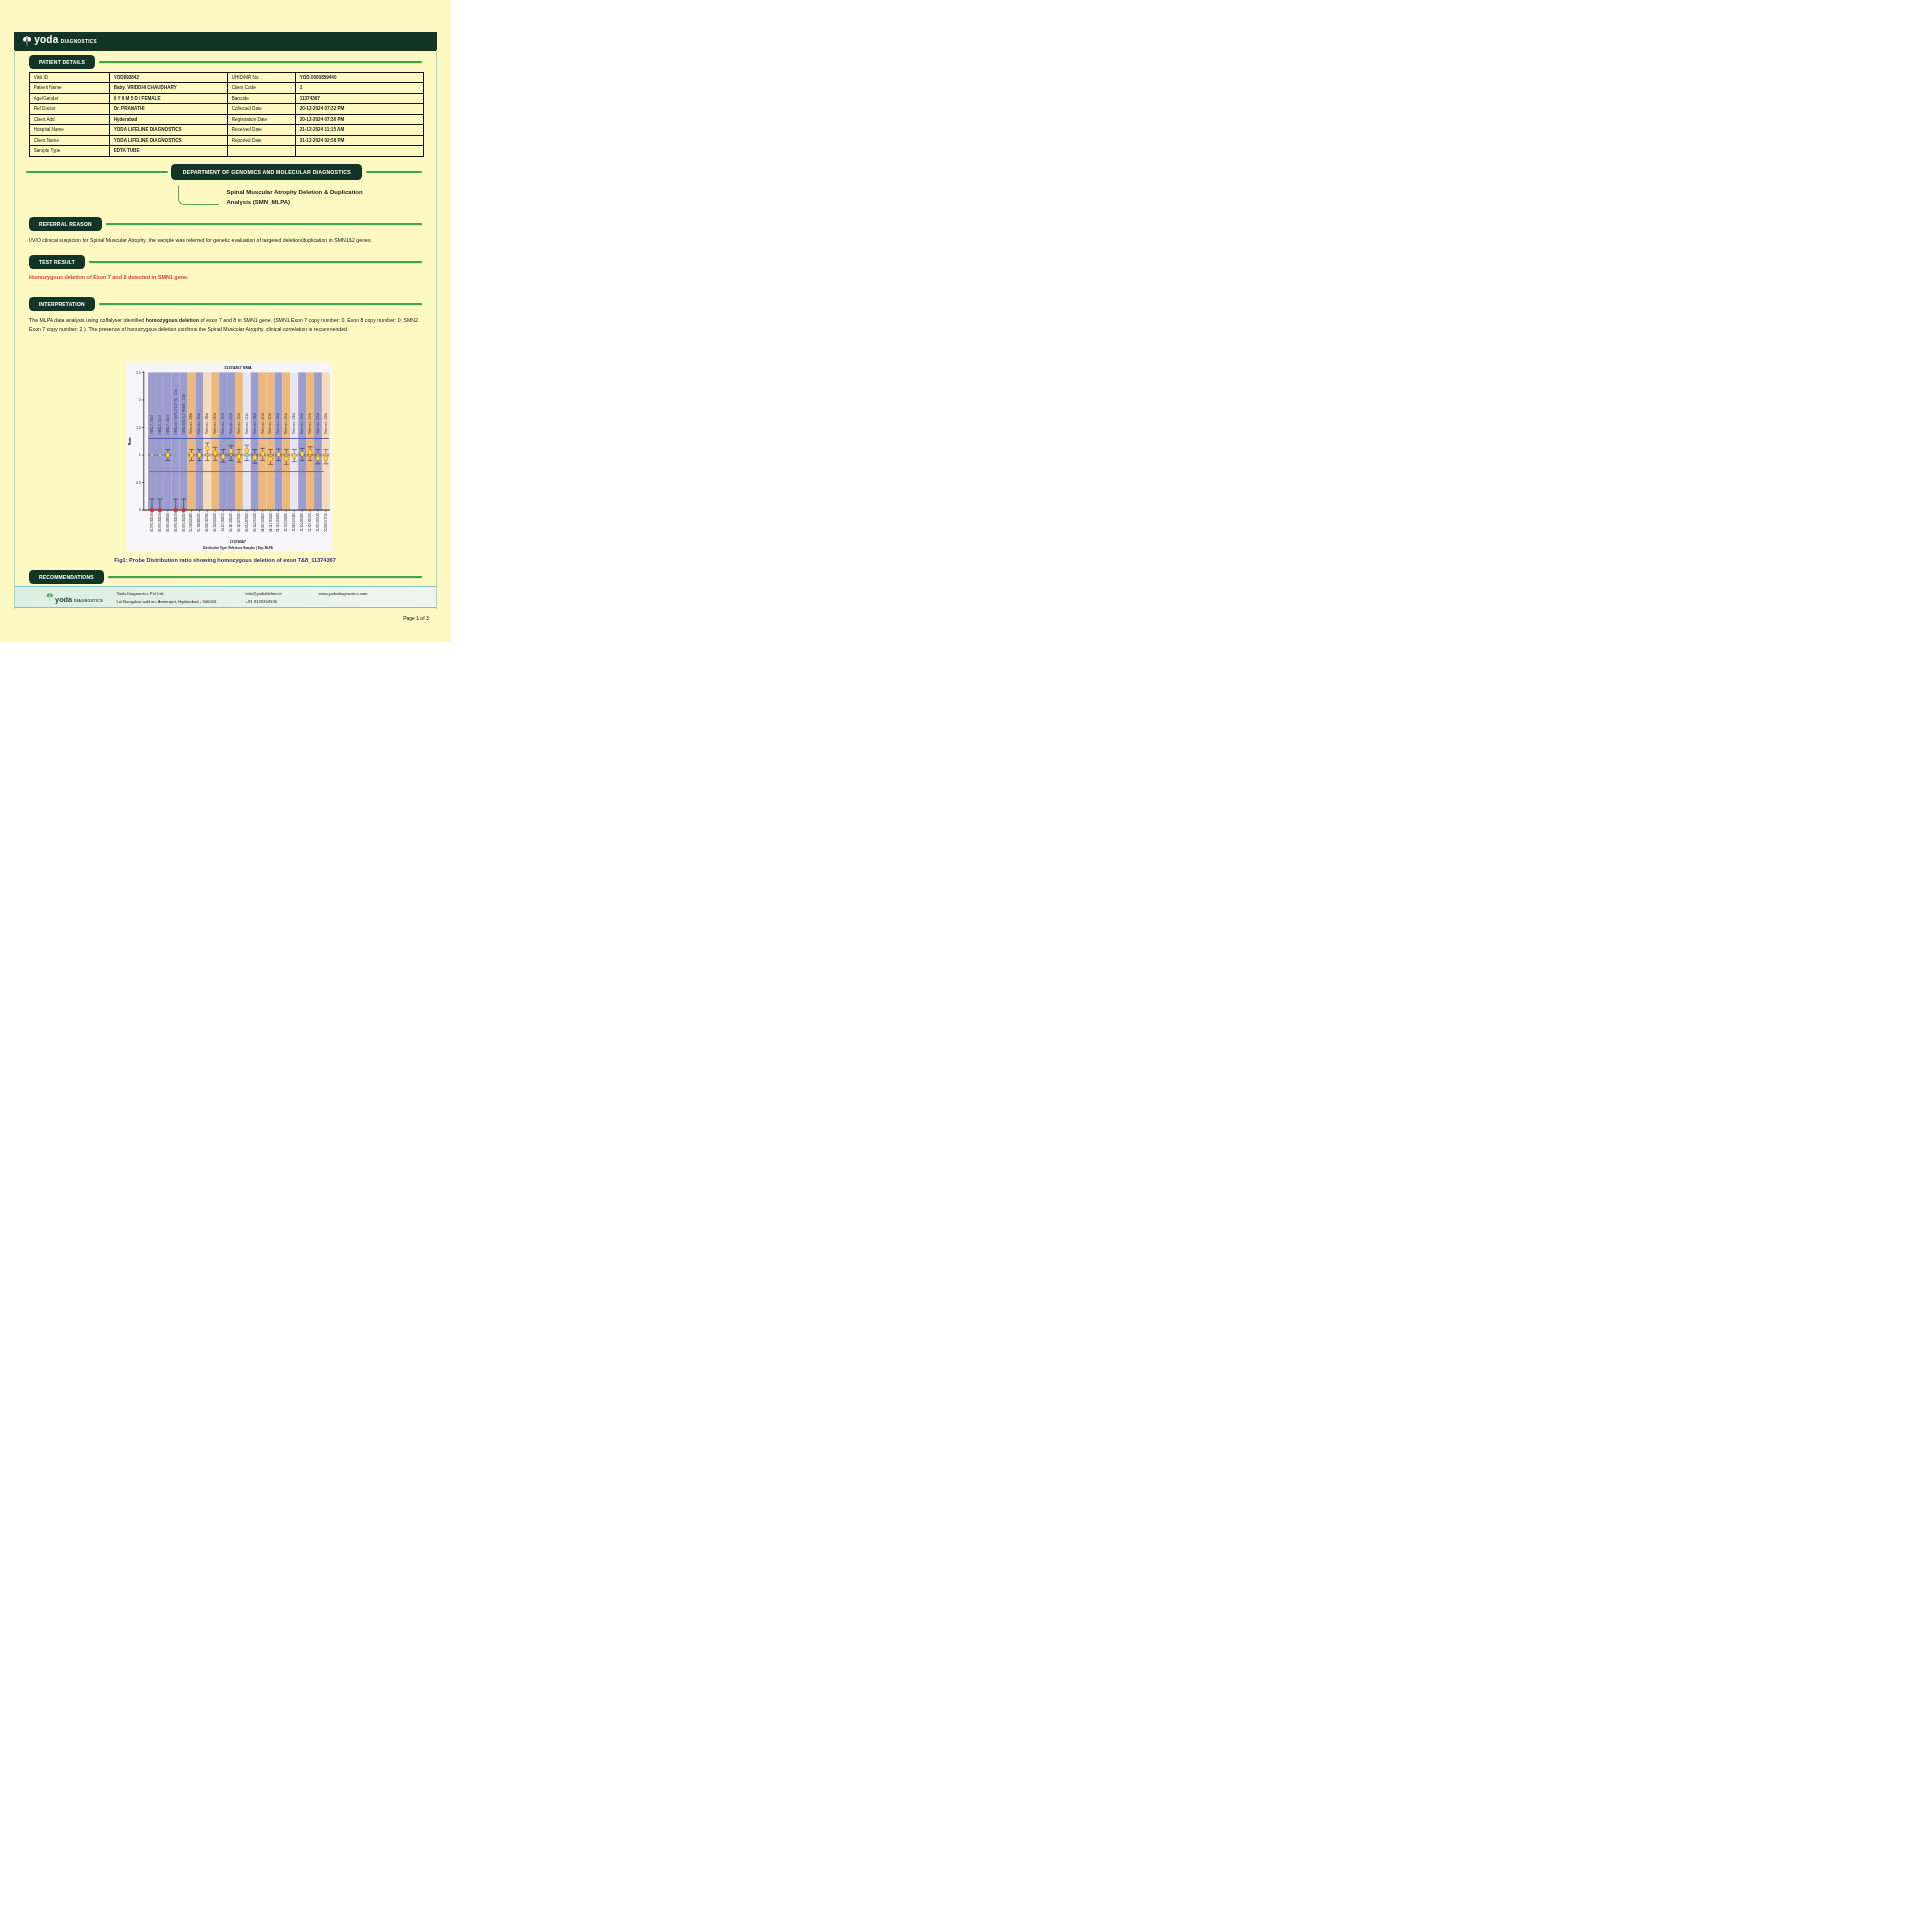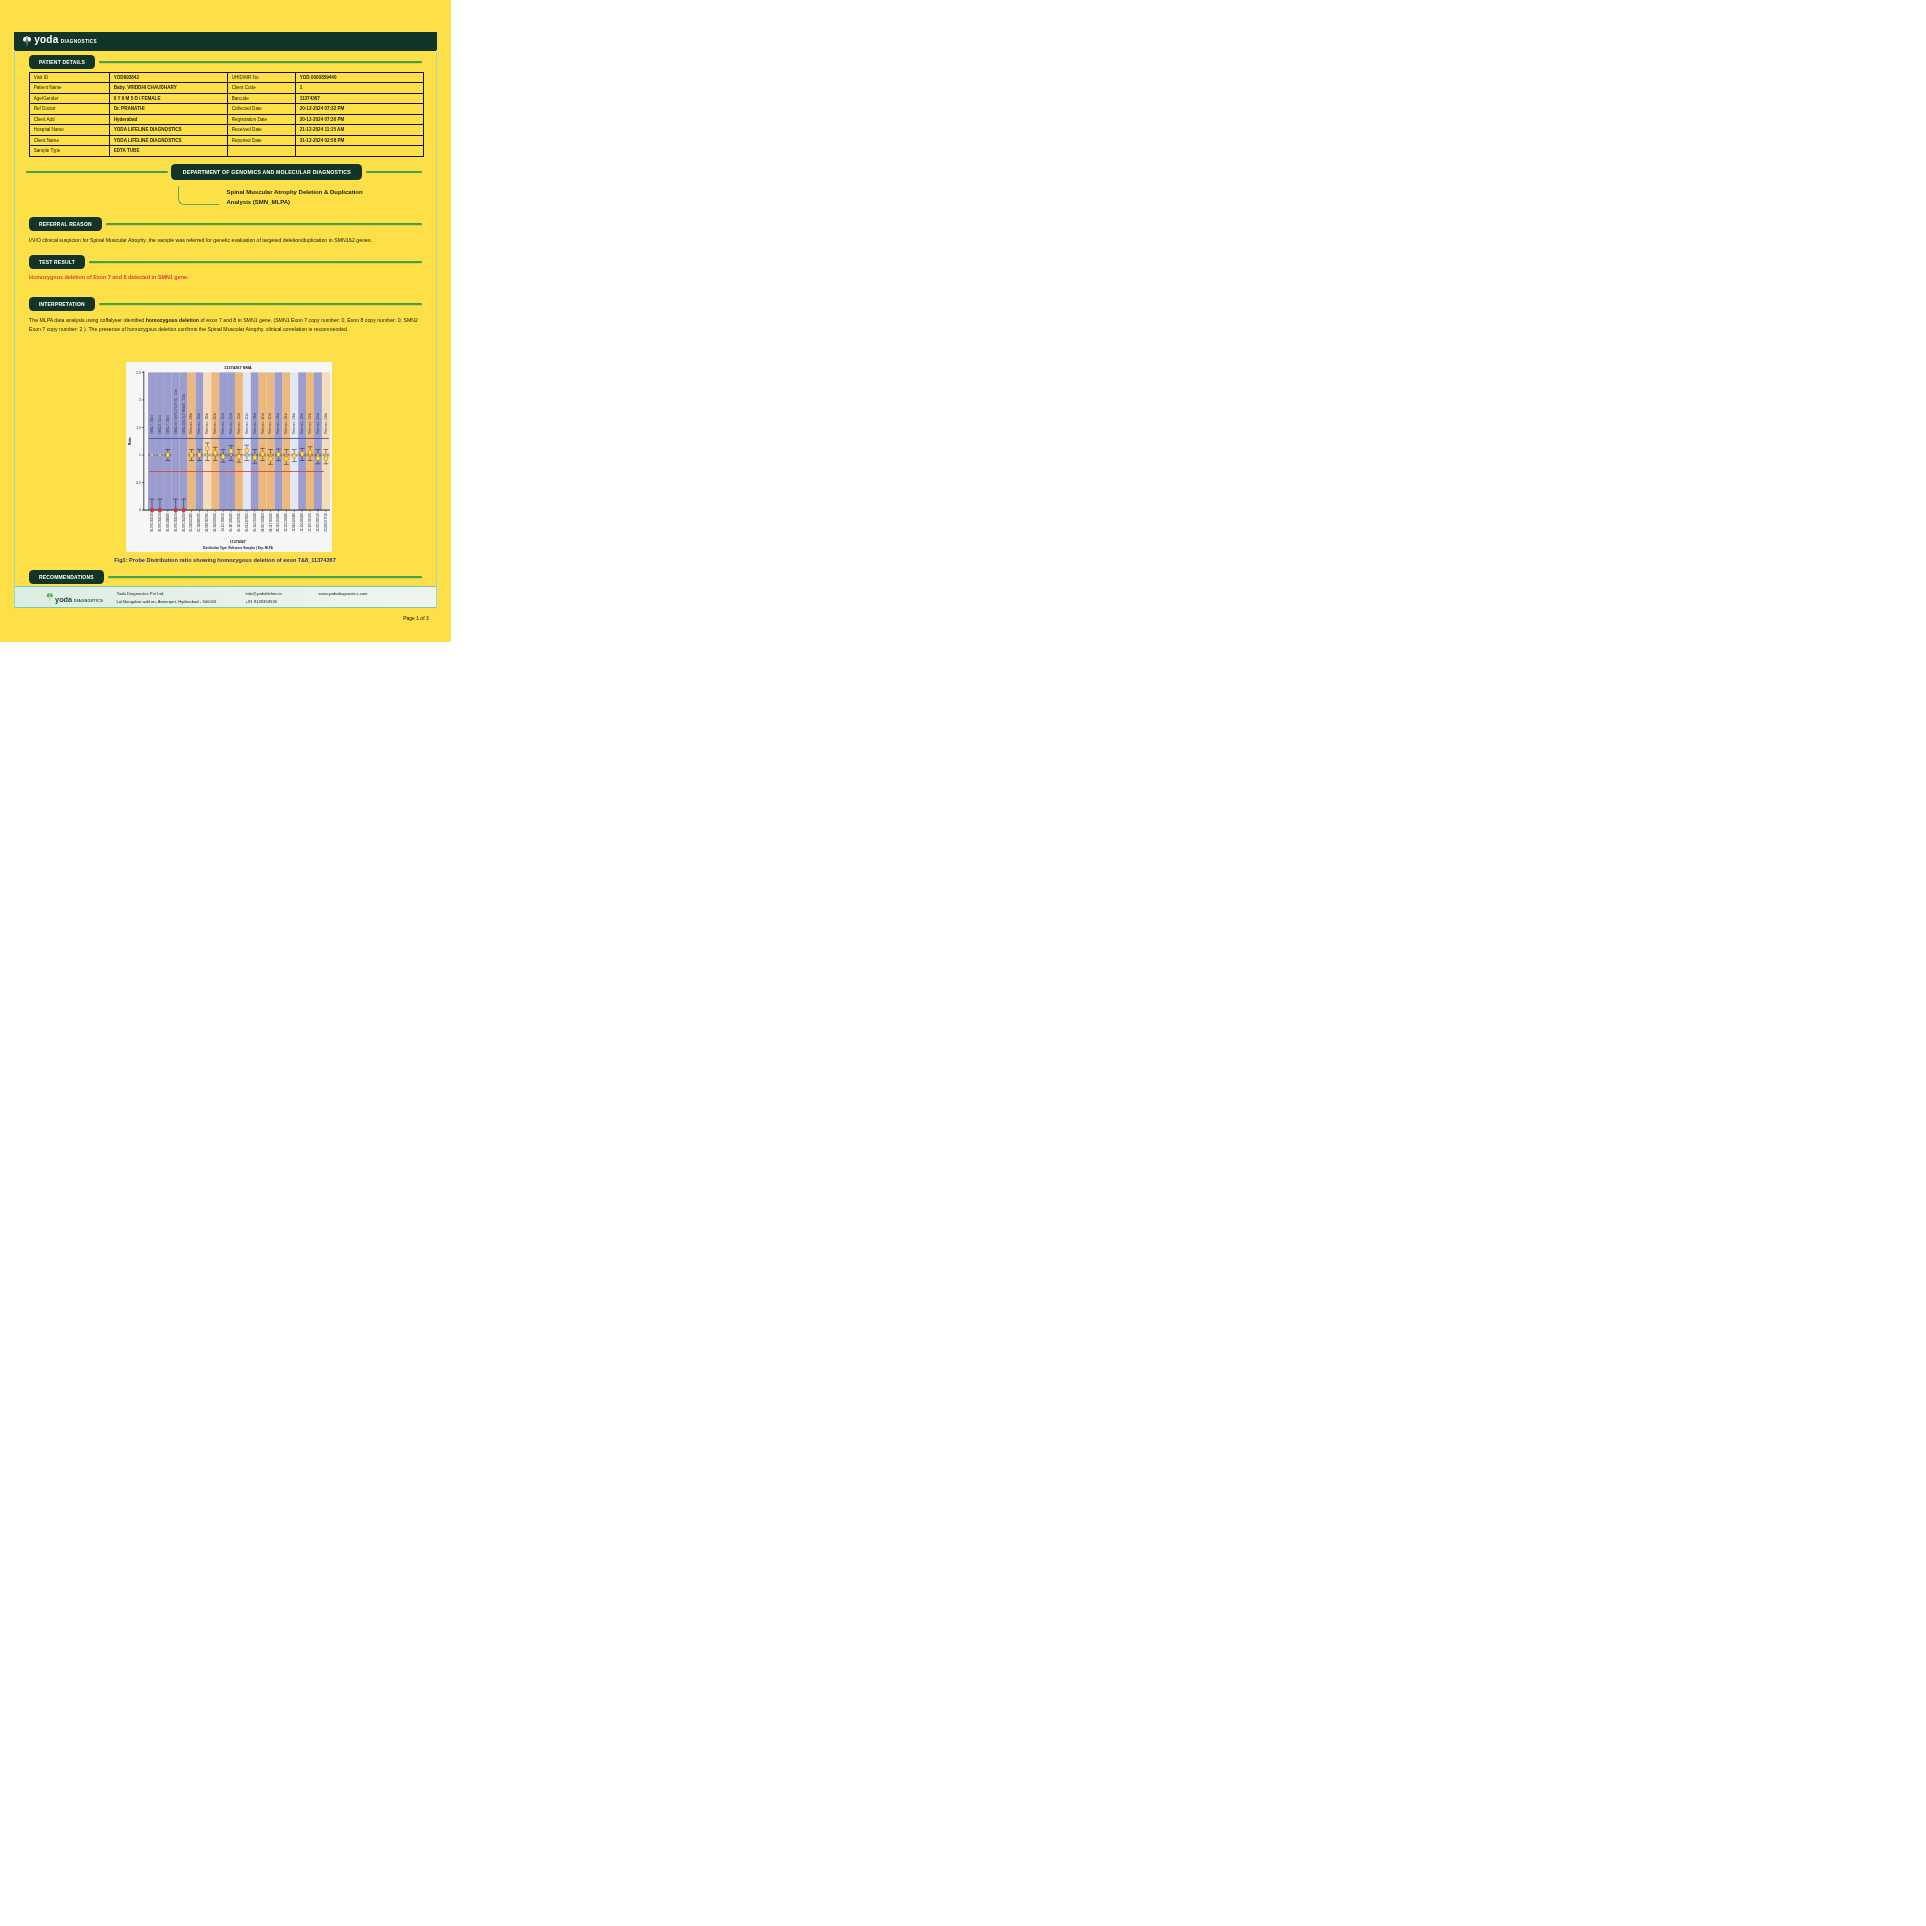--- a/index.html
+++ b/index.html
@@ -1,17 +1,17 @@
 <!DOCTYPE html>
 <html style="font-size:6.2px"><head>
 <meta charset="utf-8">
 <style>
   html,body{margin:0;padding:0;background:#ffffff;}
   body{font-family:"Liberation Sans", sans-serif;color:#1c1c1c;}
-  .page{position:relative;width:451px;height:642px;background:#fde047;overflow:hidden;}
+  .page{position:relative;width:451px;height:642px;background:#fef9c3;overflow:hidden;}
   .header-band{position:absolute;left:13.5px;top:32px;width:423px;height:18.5px;background:#133527;display:flex;align-items:center;padding-left:8.5px;box-sizing:border-box;}
   .logo{display:flex;align-items:baseline;gap:2.3px;}
   .logo svg{align-self:center;}
   .brand{font-weight:bold;font-size:10px;letter-spacing:0.2px;color:#fff;line-height:1;}
   .brand-suffix{font-weight:bold;font-size:4.6px;letter-spacing:0.4px;color:#fff;}
   .frame{position:absolute;left:13.5px;top:50px;width:423px;height:559px;border-left:0.8px solid #9ed8d2;border-right:0.8px solid #9ed8d2;box-sizing:border-box;}
   .badge-row{position:absolute;left:14px;right:0;display:flex;align-items:center;}
   .badge{background:#133527;color:#fff;font-weight:bold;font-size:5px;letter-spacing:0.2px;padding:4.2px 10.4px;border-radius:4.2px;white-space:nowrap;}
   .rule{flex:1;height:1.9px;background:#3fa44d;border-radius:1.2px;margin-left:3.9px;margin-right:14px;box-shadow:0 0.4px 0.4px rgba(0,0,0,0.18);}
   table.pt{position:absolute;left:14.3px;top:21.6px;border-collapse:collapse;table-layout:fixed;width:394px;font-size:4.6px;}

